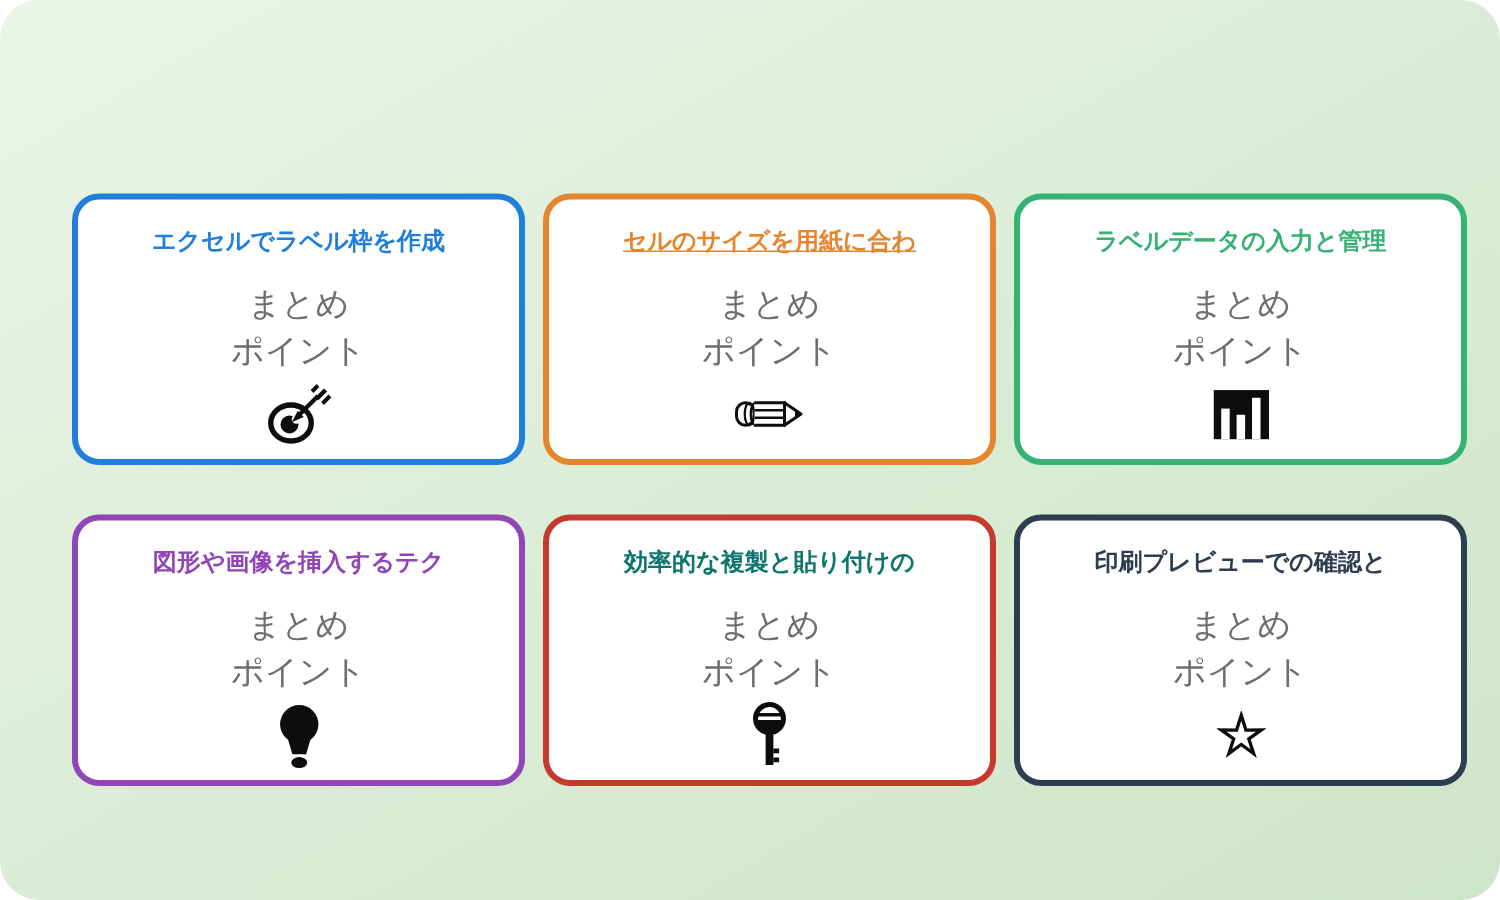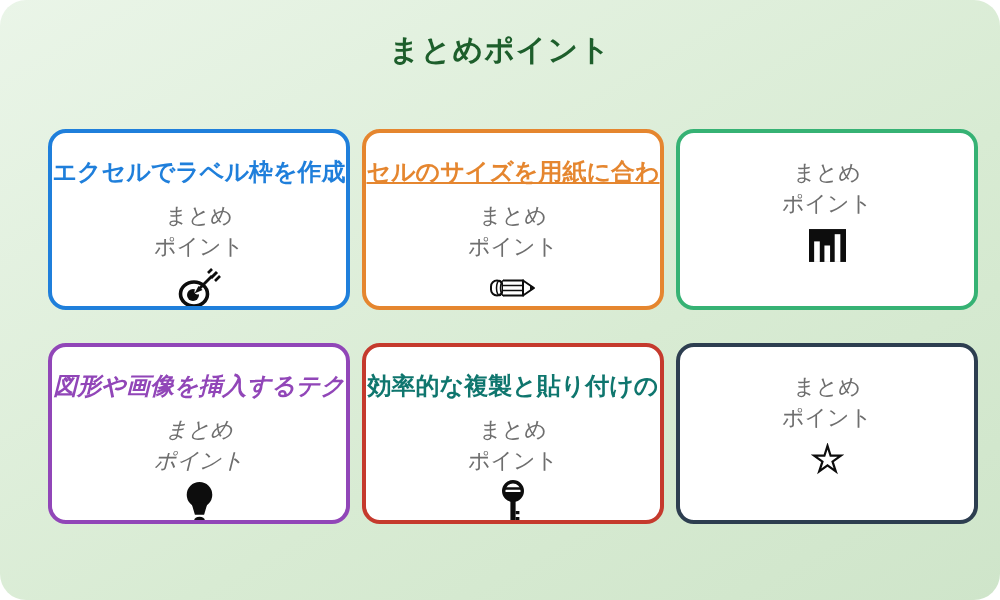--- a/index.html
+++ b/index.html
@@ -40,25 +40,24 @@
   .card {
     box-sizing: border-box;
     background: #ffffff;
     border: 4px solid #888888;
     border-radius: 18px;
     text-align: center;
     padding-top: 12px;
     overflow: hidden;
   }
   .card-title {
-    font-size: 24px;
+    font-size: 16px;
     font-weight: 700;
     line-height: 31px;
     white-space: nowrap;
-    margin-top: 12px;
   }
   .card-sub {
     margin-top: 12px;
     font-size: 22px;
     line-height: 31px;
     color: #6e6e6e;
     font-weight: 400;
   }
   .card-icon {
     margin-top: 2px;
@@ -67,21 +66,20 @@
     align-items: center;
     justify-content: center;
   }
   .card-icon svg { display: block; }
 </style>
 </head>
 <body>
 
 <div class="page" style="background: linear-gradient(150deg, rgb(234, 245, 232) 0%, rgb(216, 235, 211) 60%, rgb(207, 229, 202) 100%);">
 
-  <div class="page-title" style="color: rgb(29, 94, 43);">まとめポイント</div>
 
   <div class="cards-grid">
 
     <div class="card" style="border-color: rgb(31, 127, 219);">
       <div class="card-title" style="color: rgb(31, 127, 219);">エクセルでラベル枠を作成</div>
       <div class="card-sub">まとめ</div>
       <div class="card-sub" style="margin-top:0;">ポイント</div>
       <div class="card-icon">
         <svg width="48" height="42" viewBox="0 0 48 42">
           <ellipse cx="19" cy="27" rx="13.5" ry="12" fill="none" stroke="#0d0d0d" stroke-width="3.6"></ellipse>
@@ -108,33 +106,34 @@
           <path d="M14,3.5 H34 V18.5 H14" fill="#ffffff" stroke="#0d0d0d" stroke-width="2"></path>
           <line x1="14" y1="8.5" x2="34" y2="8.5" stroke="#0d0d0d" stroke-width="1.6"></line>
           <line x1="14" y1="13.5" x2="34" y2="13.5" stroke="#0d0d0d" stroke-width="1.6"></line>
           <path d="M34,3.5 L45,11 L34,18.5 Z" fill="#ffffff" stroke="#0d0d0d" stroke-width="2" stroke-linejoin="round"></path>
           <path d="M41,8.2 L45,11 L41,13.8 Z" fill="#0d0d0d"></path>
         </svg>
       </div>
     </div>
 
     <div class="card" style="border-color: rgb(54, 178, 116);">
+      <div class="card-title" style="color: rgb(54, 178, 116);">ラベルデータの入力と管理</div>
       <div class="card-sub">まとめ</div>
       <div class="card-sub" style="margin-top:0;">ポイント</div>
       <div class="card-icon">
         <svg width="37" height="33" viewBox="0 0 36 32">
           <rect x="0" y="0" width="36" height="32" fill="#0d0d0d"></rect>
           <rect x="5" y="12" width="5.5" height="20" fill="#ffffff"></rect>
           <rect x="15" y="16" width="5.5" height="16" fill="#ffffff"></rect>
           <rect x="25" y="5" width="5.5" height="27" fill="#ffffff"></rect>
         </svg>
       </div>
     </div>
 
-    <div class="card" style="border-color: rgb(145, 70, 184); font-style: italic;">
+    <div class="card" style="border-color: rgb(145, 70, 184);">
       <div class="card-title" style="color: rgb(145, 70, 184);">図形や画像を挿入するテク</div>
       <div class="card-sub">まとめ</div>
       <div class="card-sub" style="margin-top:0;">ポイント</div>
       <div class="card-icon">
         <svg width="31" height="45" viewBox="0 0 30 44">
           <circle cx="15" cy="14.5" r="12.5" fill="#0d0d0d"></circle>
           <path d="M7,22 L23,22 L19.5,34 L10.5,34 Z" fill="#0d0d0d"></path>
           <ellipse cx="15" cy="39.5" rx="5.2" ry="3.6" fill="#0d0d0d"></ellipse>
         </svg>
       </div>
@@ -150,20 +149,21 @@
           <path d="M4.1,13 a8.9,8.9 0 0 0 17.8,0 z" fill="#0d0d0d"></path>
           <line x1="5" y1="9.5" x2="21" y2="9.5" stroke="#0d0d0d" stroke-width="2.4"></line>
           <rect x="10.4" y="19" width="5.2" height="24" fill="#0d0d0d"></rect>
           <rect x="15.6" y="32" width="3.8" height="3.2" fill="#0d0d0d"></rect>
           <rect x="15.6" y="38" width="3.8" height="3.2" fill="#0d0d0d"></rect>
         </svg>
       </div>
     </div>
 
     <div class="card" style="border-color: rgb(45, 62, 80);">
+      <div class="card-title" style="color: rgb(45, 62, 80);">印刷プレビューでの確認と</div>
       <div class="card-sub">まとめ</div>
       <div class="card-sub" style="margin-top:0;">ポイント</div>
       <div class="card-icon">
         <svg width="33" height="33" viewBox="0 0 34 34">
           <polygon points="17,3 20.2,13.1 30.8,13 22.2,19.2 25.5,29.2 17,23 8.5,29.2 11.8,19.2 3.2,13 13.8,13.1" fill="#ffffff" stroke="#0d0d0d" stroke-width="2.3"></polygon>
         </svg>
       </div>
     </div>
 
   </div>

